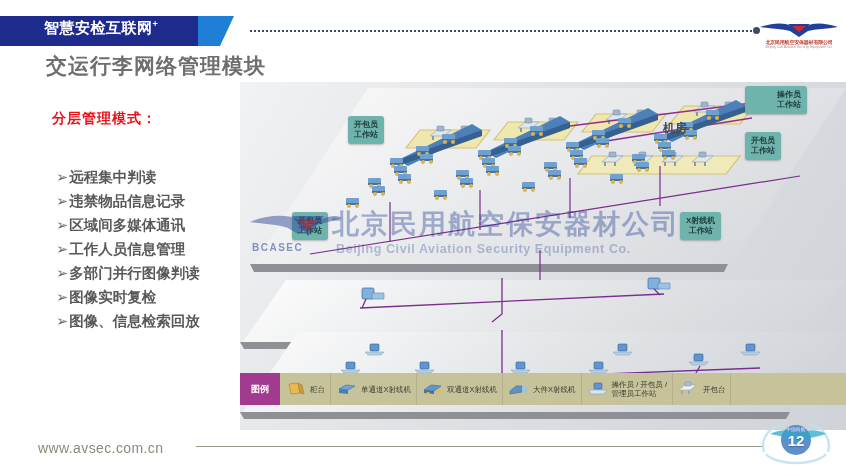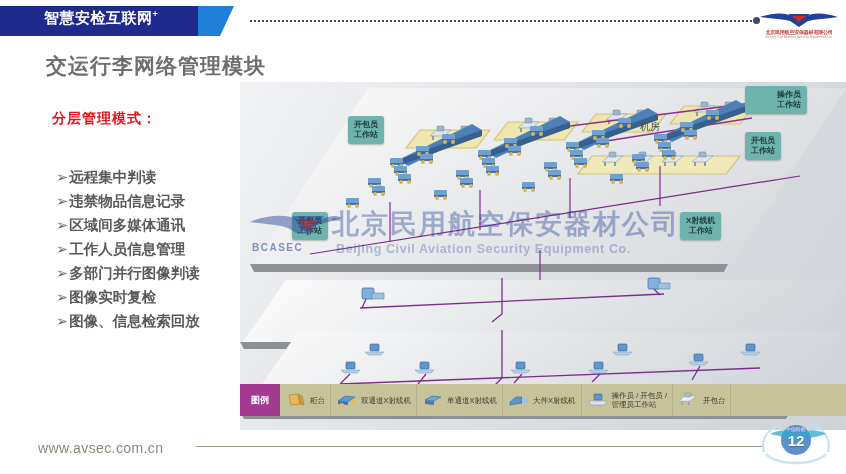--- a/index.html
+++ b/index.html
@@ -4,21 +4,21 @@
 <style>
   * { margin:0; padding:0; box-sizing:border-box; }
   html,body { width:846px; height:474px; overflow:hidden; }
   body {
     font-family:"Liberation Sans","DejaVu Sans",sans-serif;
     background:#ffffff;
     position:relative;
   }
 
   
-  .header { position:absolute; left:0; top:6px; width:846px; height:38px; }
+  .header { position:absolute; left:0; top:16px; width:846px; height:38px; }
   .hdr-shape {
     position:absolute; left:0; top:0; width:228px; height:30px;
     background:#1e2a8c;
     clip-path:polygon(0 0, 228px 0, 198px 30px, 0 30px);
   }
   .hdr-tri {
     position:absolute; left:198px; top:0; width:36px; height:30px;
     background:#1f7fd6;
     clip-path:polygon(0 0, 36px 0, 22px 30px, 0 30px);
   }
@@ -124,21 +124,21 @@
   .diagram svg.net { position:absolute; left:0; top:0; width:606px; height:348px; }
 
   
   .callout {
     position:absolute; background:#6fb3ad; color:#1b3b3a;
     font-size:8px; line-height:10px; text-align:center;
     padding:4px 6px; border-radius:3px; white-space:nowrap;
     box-shadow:0 1px 2px rgba(0,0,0,0.25); font-weight:bold;
   }
   .machineroom {
-    position:absolute; font-size:10px; color:#4a4a4a; font-weight:normal;
+    position:absolute; font-size:12px; color:#4a4a4a; font-weight:bold;margin-left:23px;
   }
 
   
   .watermark { position:absolute; left:0; top:118px; width:606px; height:70px; pointer-events:none; }
   .wm-cn {
     position:absolute; left:92px; top:6px;
     font-size:27px; font-weight:bold; color:rgba(42,70,150,0.40);
     letter-spacing:2px; white-space:nowrap;
   }
   .wm-en {
@@ -148,21 +148,21 @@
   }
   .wm-mark { position:absolute; left:8px; top:2px; width:96px; height:52px; }
   .wm-bcasec {
     position:absolute; left:12px; top:42px;
     font-size:10px; font-weight:bold; color:rgba(42,70,150,0.55);
     letter-spacing:1.5px;
   }
 
   
   .legend {
-    position:absolute; left:240px; top:384px; width:606px; height:32px;
+    position:absolute; left:240px; top:373px; width:606px; height:32px;
     background:#c6c29a; display:flex; align-items:stretch;
   }
   .legend-title {
     width:40px; background:#a23b8f; color:#fff;
     display:flex; align-items:center; justify-content:center;
     font-size:9px; font-weight:bold;
   }
   .legend-item {
     display:flex; align-items:center; gap:3px;
     padding:12px 5px; border-right:1px solid #b5b08b;
@@ -449,34 +449,34 @@
   <div class="legend-item">
     <svg class="legend-icon" viewBox="0 0 22 16">
       <path d="M4 3 L13 2 L15 12 L6 13 Z" fill="#e8b851" stroke="#b0883a" stroke-width="0.7"></path>
       <path d="M13 2 L17 4 L19 13 L15 12 Z" fill="#c99a3f" stroke="#b0883a" stroke-width="0.7"></path>
     </svg>
     <span class="txt">柜台</span>
   </div>
 
   <div class="legend-item">
     <svg class="legend-icon" viewBox="0 0 22 16">
+      <path d="M3 8 L10 4 L19 5 L12 9 Z" fill="#6fa6d8" stroke="#3a6a9c" stroke-width="0.6"></path>
+      <path d="M3 8 L12 9 L12 13 L3 12 Z" fill="#4480b4"></path>
+    </svg>
+    <span class="txt">单通道X射线机</span>
+  </div>
+
+  <div class="legend-item">
+    <svg class="legend-icon" viewBox="0 0 22 16">
       <path d="M2 9 L9 4 L19 5 L12 10 Z" fill="#5e97cf" stroke="#3a6a9c" stroke-width="0.6"></path>
       <path d="M2 9 L12 10 L12 13 L2 12 Z" fill="#3f74a8"></path>
       <circle cx="17" cy="10" r="2.2" fill="#e8b851"></circle>
       <circle cx="6" cy="13" r="2" fill="#e8b851"></circle>
     </svg>
     <span class="txt">双通道X射线机</span>
-  </div>
-
-  <div class="legend-item">
-    <svg class="legend-icon" viewBox="0 0 22 16">
-      <path d="M3 8 L10 4 L19 5 L12 9 Z" fill="#6fa6d8" stroke="#3a6a9c" stroke-width="0.6"></path>
-      <path d="M3 8 L12 9 L12 13 L3 12 Z" fill="#4480b4"></path>
-    </svg>
-    <span class="txt">单通道X射线机</span>
   </div>
 
   <div class="legend-item">
     <svg class="legend-icon" viewBox="0 0 22 16">
       <path d="M2 10 L8 5 L14 5 L14 11 L2 13 Z" fill="#5f93c4" stroke="#3a6a9c" stroke-width="0.6"></path>
       <path d="M14 5 L20 6 L20 11 L14 11 Z" fill="#9ec3e0"></path>
     </svg>
     <span class="txt">大件X射线机</span>
   </div>
 

